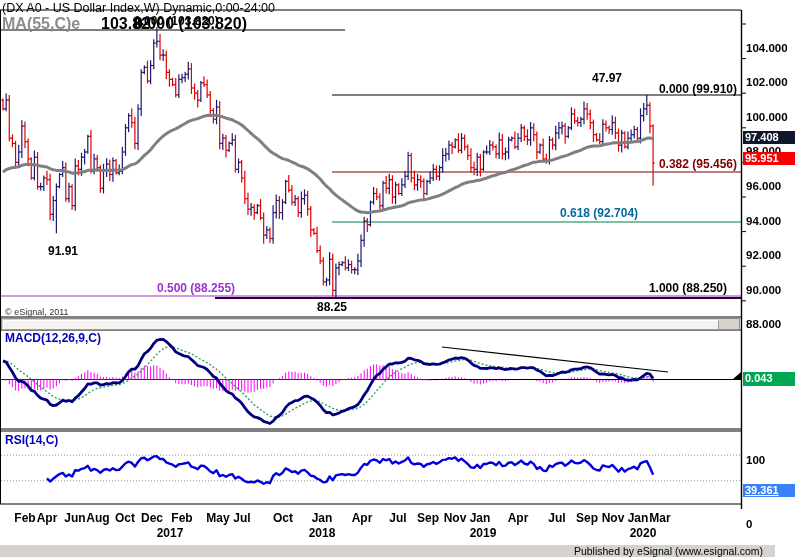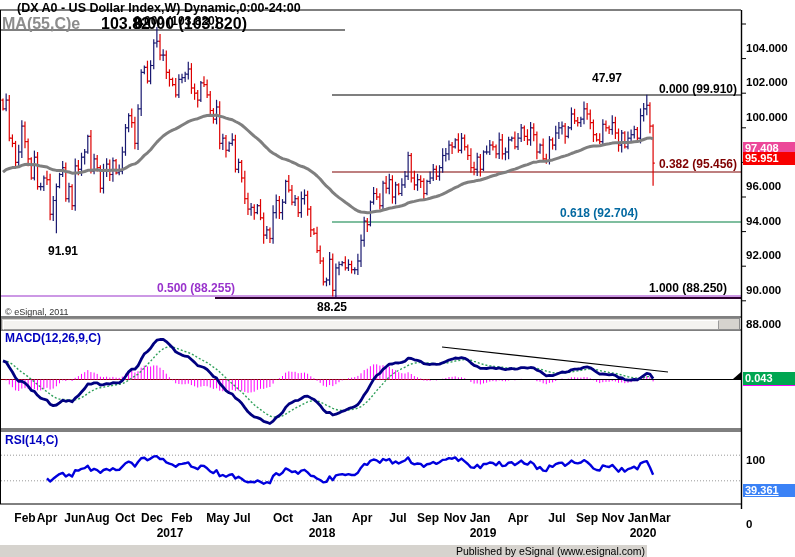--- a/index.html
+++ b/index.html
@@ -1,35 +1,35 @@
 <!DOCTYPE html>
 <html><head>
 <meta charset="utf-8">
 <style>
   html,body{margin:0;padding:0;background:#fff;}
   .root{position:relative;width:795px;height:557px;background:#ffffff;overflow:hidden;
         font-family:"Liberation Sans",sans-serif;-webkit-font-smoothing:none;}
   .abs{position:absolute;white-space:nowrap;}
-  .ttl{font-size:12.5px;font-weight:bold;color:#000;margin-left:15px;}
+  .ttl{font-size:12.5px;font-weight:normal;color:#000;}
   .sub{font-size:16px;font-weight:bold;}
   .lblB{font-size:12px;font-weight:bold;color:#000;}
   .axis-lbl{font-size:11.5px;font-weight:bold;color:#000;margin-top:24px;}
   .badge{position:absolute;left:743px;width:50px;height:13px;color:#fff;font-size:11px;
          font-weight:bold;line-height:13px;padding-left:2px;}
   .fib-lbl{position:absolute;font-size:12px;font-weight:bold;}
   .ind-lbl{font-size:12px;font-weight:bold;}
   .copyright{font-size:9px;color:#333;font-weight:normal;}
   .scrollbar{position:absolute;left:1px;top:318px;width:739px;height:12px;background:#d6d3ce;
              border:1px solid #8c8c8c;box-sizing:border-box;}
   .scroll-thumb{position:absolute;left:1px;top:1px;width:714px;height:8px;background:#f4f3f0;
              border-top:1px solid #fff;border-left:1px solid #fff;
              border-right:1px solid #9a9a9a;border-bottom:1px solid #9a9a9a;}
-  .statusbar{position:absolute;left:0;top:544px;width:647px;height:13px;background:#d6d3ce;
+  .statusbar{position:absolute;left:0;top:544px;width:775px;height:13px;background:#d6d3ce;
              border-top:1px solid #ffffff;font-size:10.5px;color:#000;text-align:right;
-             padding-right:2px;box-sizing:border-box;line-height:12px;}
+             padding-right:12px;box-sizing:border-box;line-height:12px;}
   .month,.year{position:absolute;transform:translateX(-50%);font-size:12px;font-weight:bold;color:#000000;}
 </style>
 </head>
 <body>
 
 <div class="root">
 
   <svg id="plot" class="abs" style="left:0;top:0" width="795" height="557">
       <defs>
         <clipPath id="cpM">
@@ -1387,21 +1387,21 @@
       <div class="month" style="left:660px;top:511px">Mar</div>
       <div class="year" style="left:170px;top:526px">2017</div>
       <div class="year" style="left:322px;top:526px">2018</div>
       <div class="year" style="left:483px;top:526px">2019</div>
       <div class="year" style="left:643px;top:526px">2020</div>
     </div>
 
   <div class="abs ind-lbl" style="left: 5px; top: 331px; color: rgb(0, 0, 191);">MACD(12,26,9,C)</div>
   <div class="abs ind-lbl" style="left: 5px; top: 433px; color: rgb(0, 0, 191);">RSI(14,C)</div>
 
-  <div class="badge" id="badge-ma" style="top: 142px; background: #ec4899;">97.408</div>
+  <div class="badge" id="badge-ma" style="top: 131px; background: #0f172a;">97.408</div>
   <div class="badge" id="badge-last" style="top: 152px; background: rgb(248, 0, 0);">95.951</div>
   <div class="badge" id="badge-macd" style="top: 372px; background: rgb(0, 166, 81); border-right: 3px solid rgb(255, 0, 255); border-bottom: 1px solid rgb(255, 0, 255);">0.043</div>
   <div class="badge" id="badge-rsi" style="top: 484px; background: #3b82f6; text-decoration: underline;">39.361</div>
 
   <div class="scrollbar">
     <div class="scroll-thumb"></div>
   </div>
 
   <div class="statusbar">
     <span>Published by eSignal (www.esignal.com)</span>

